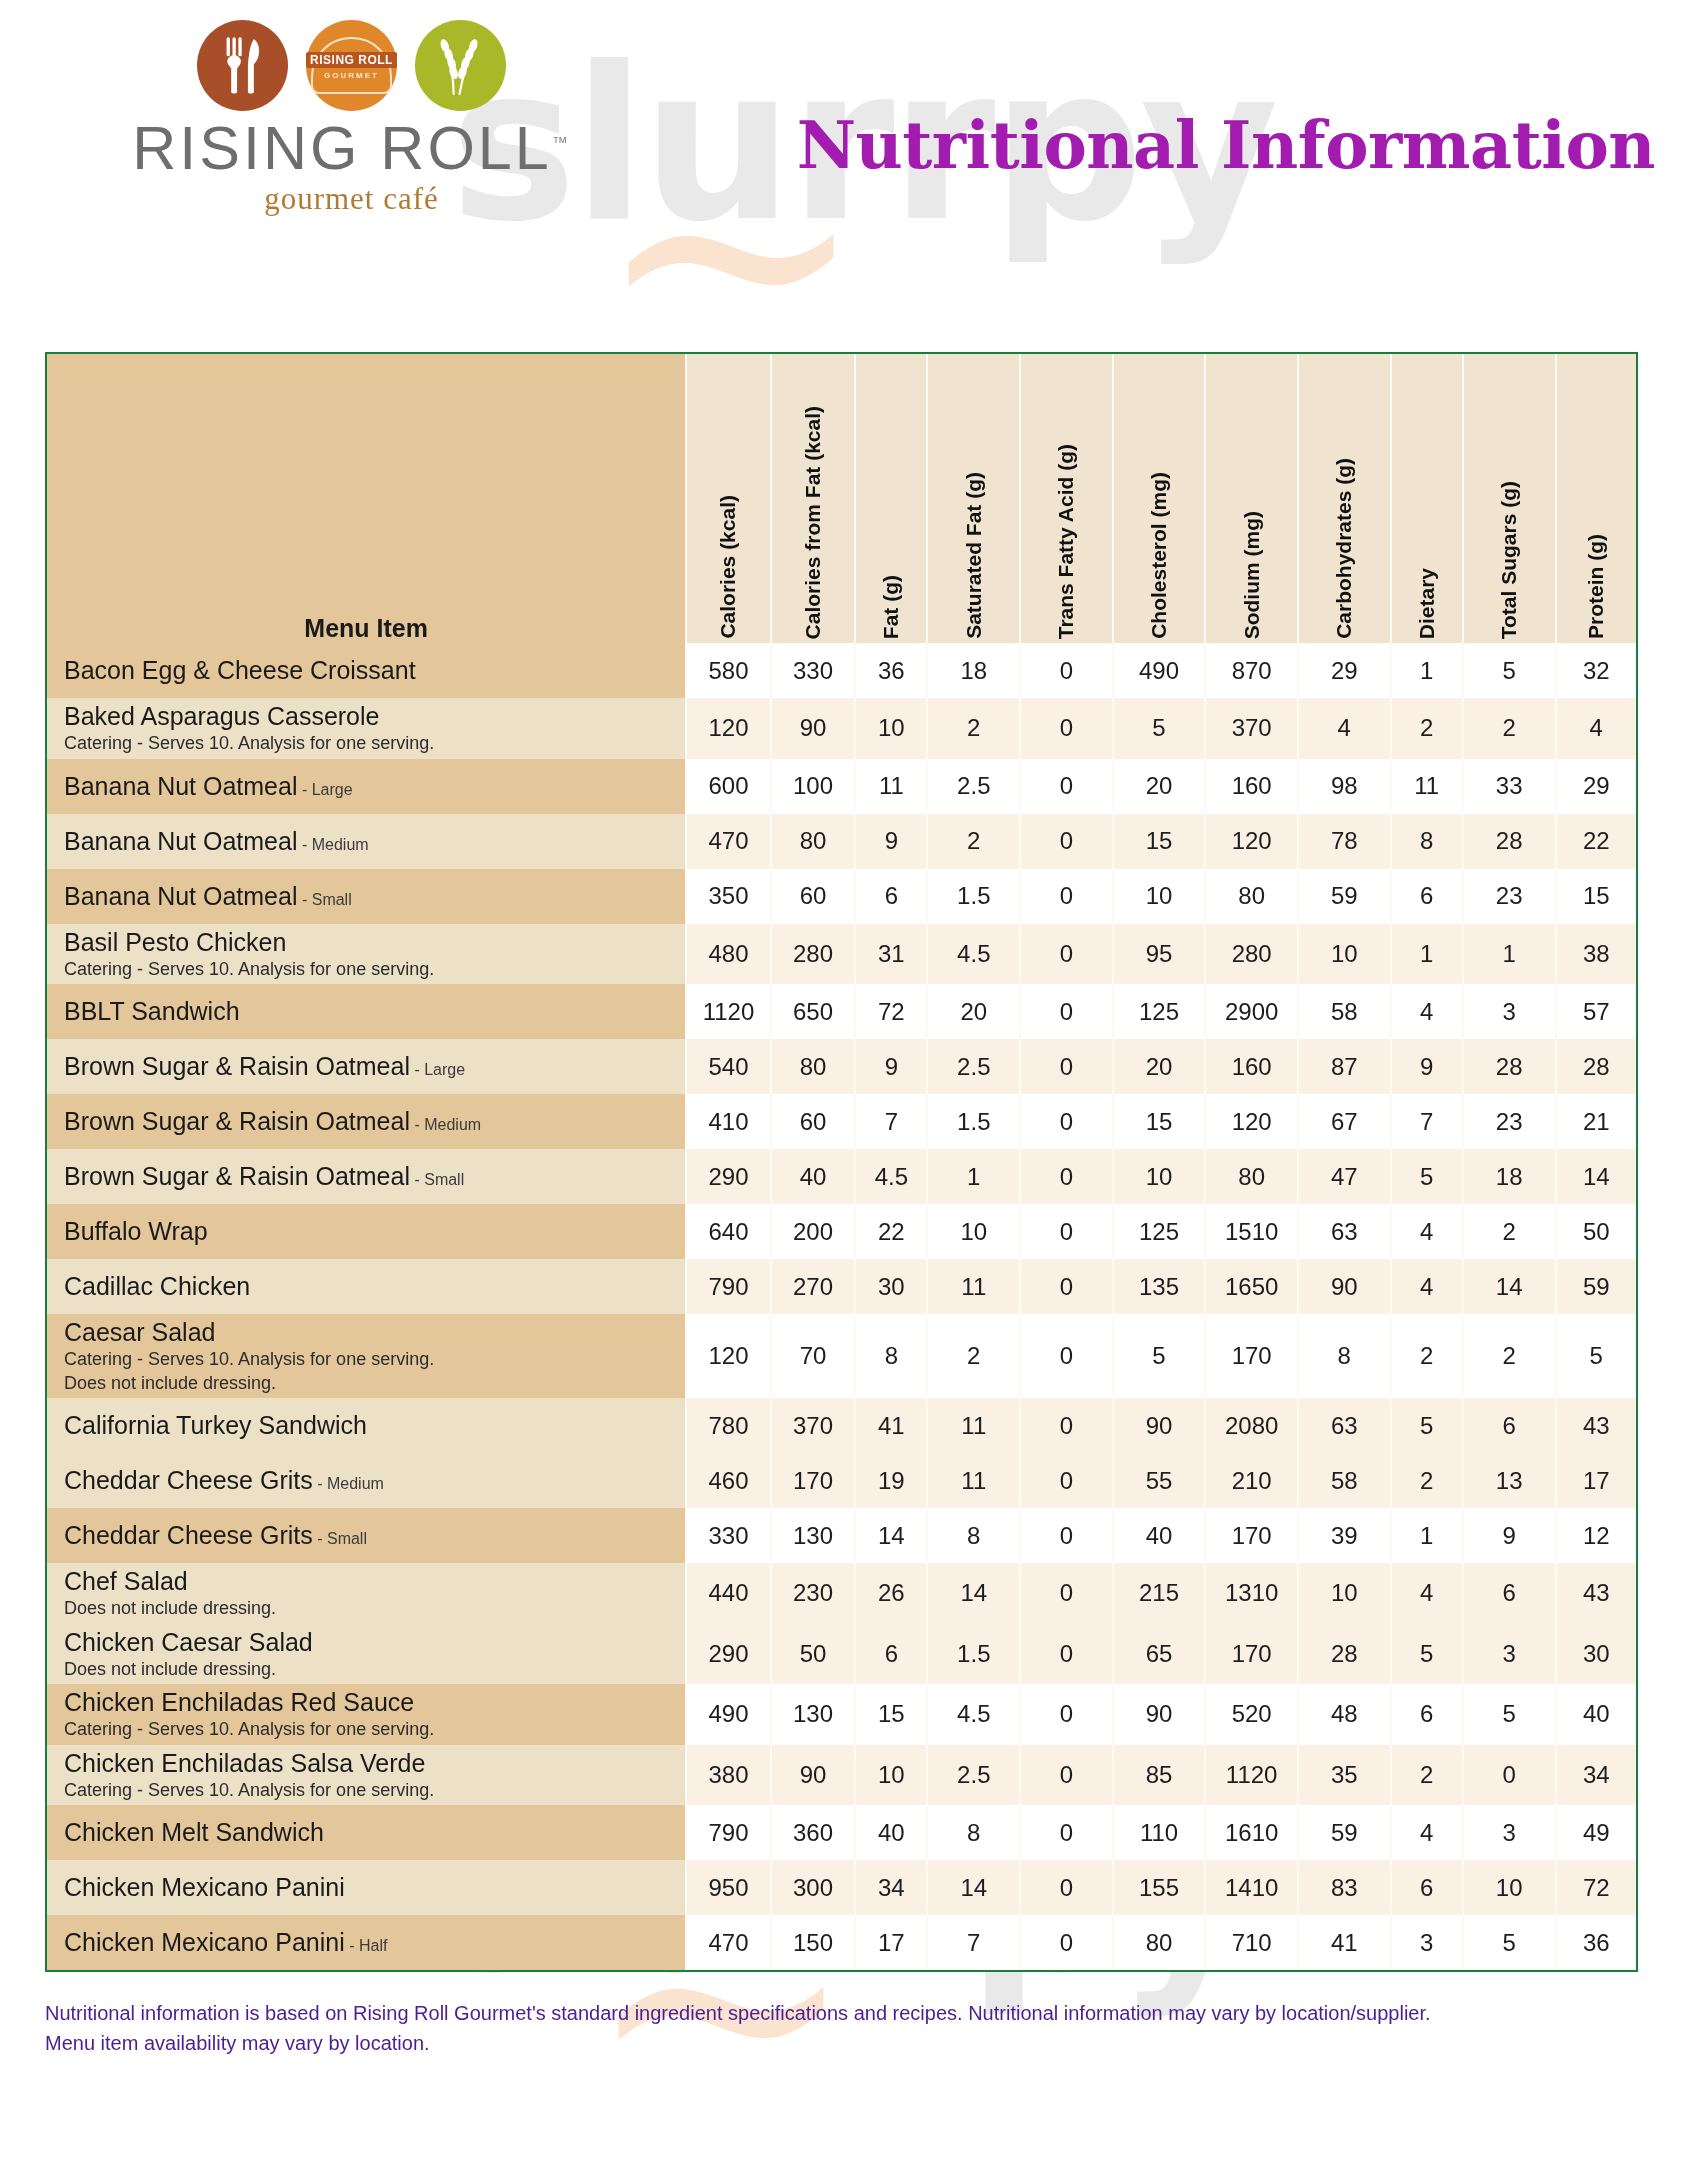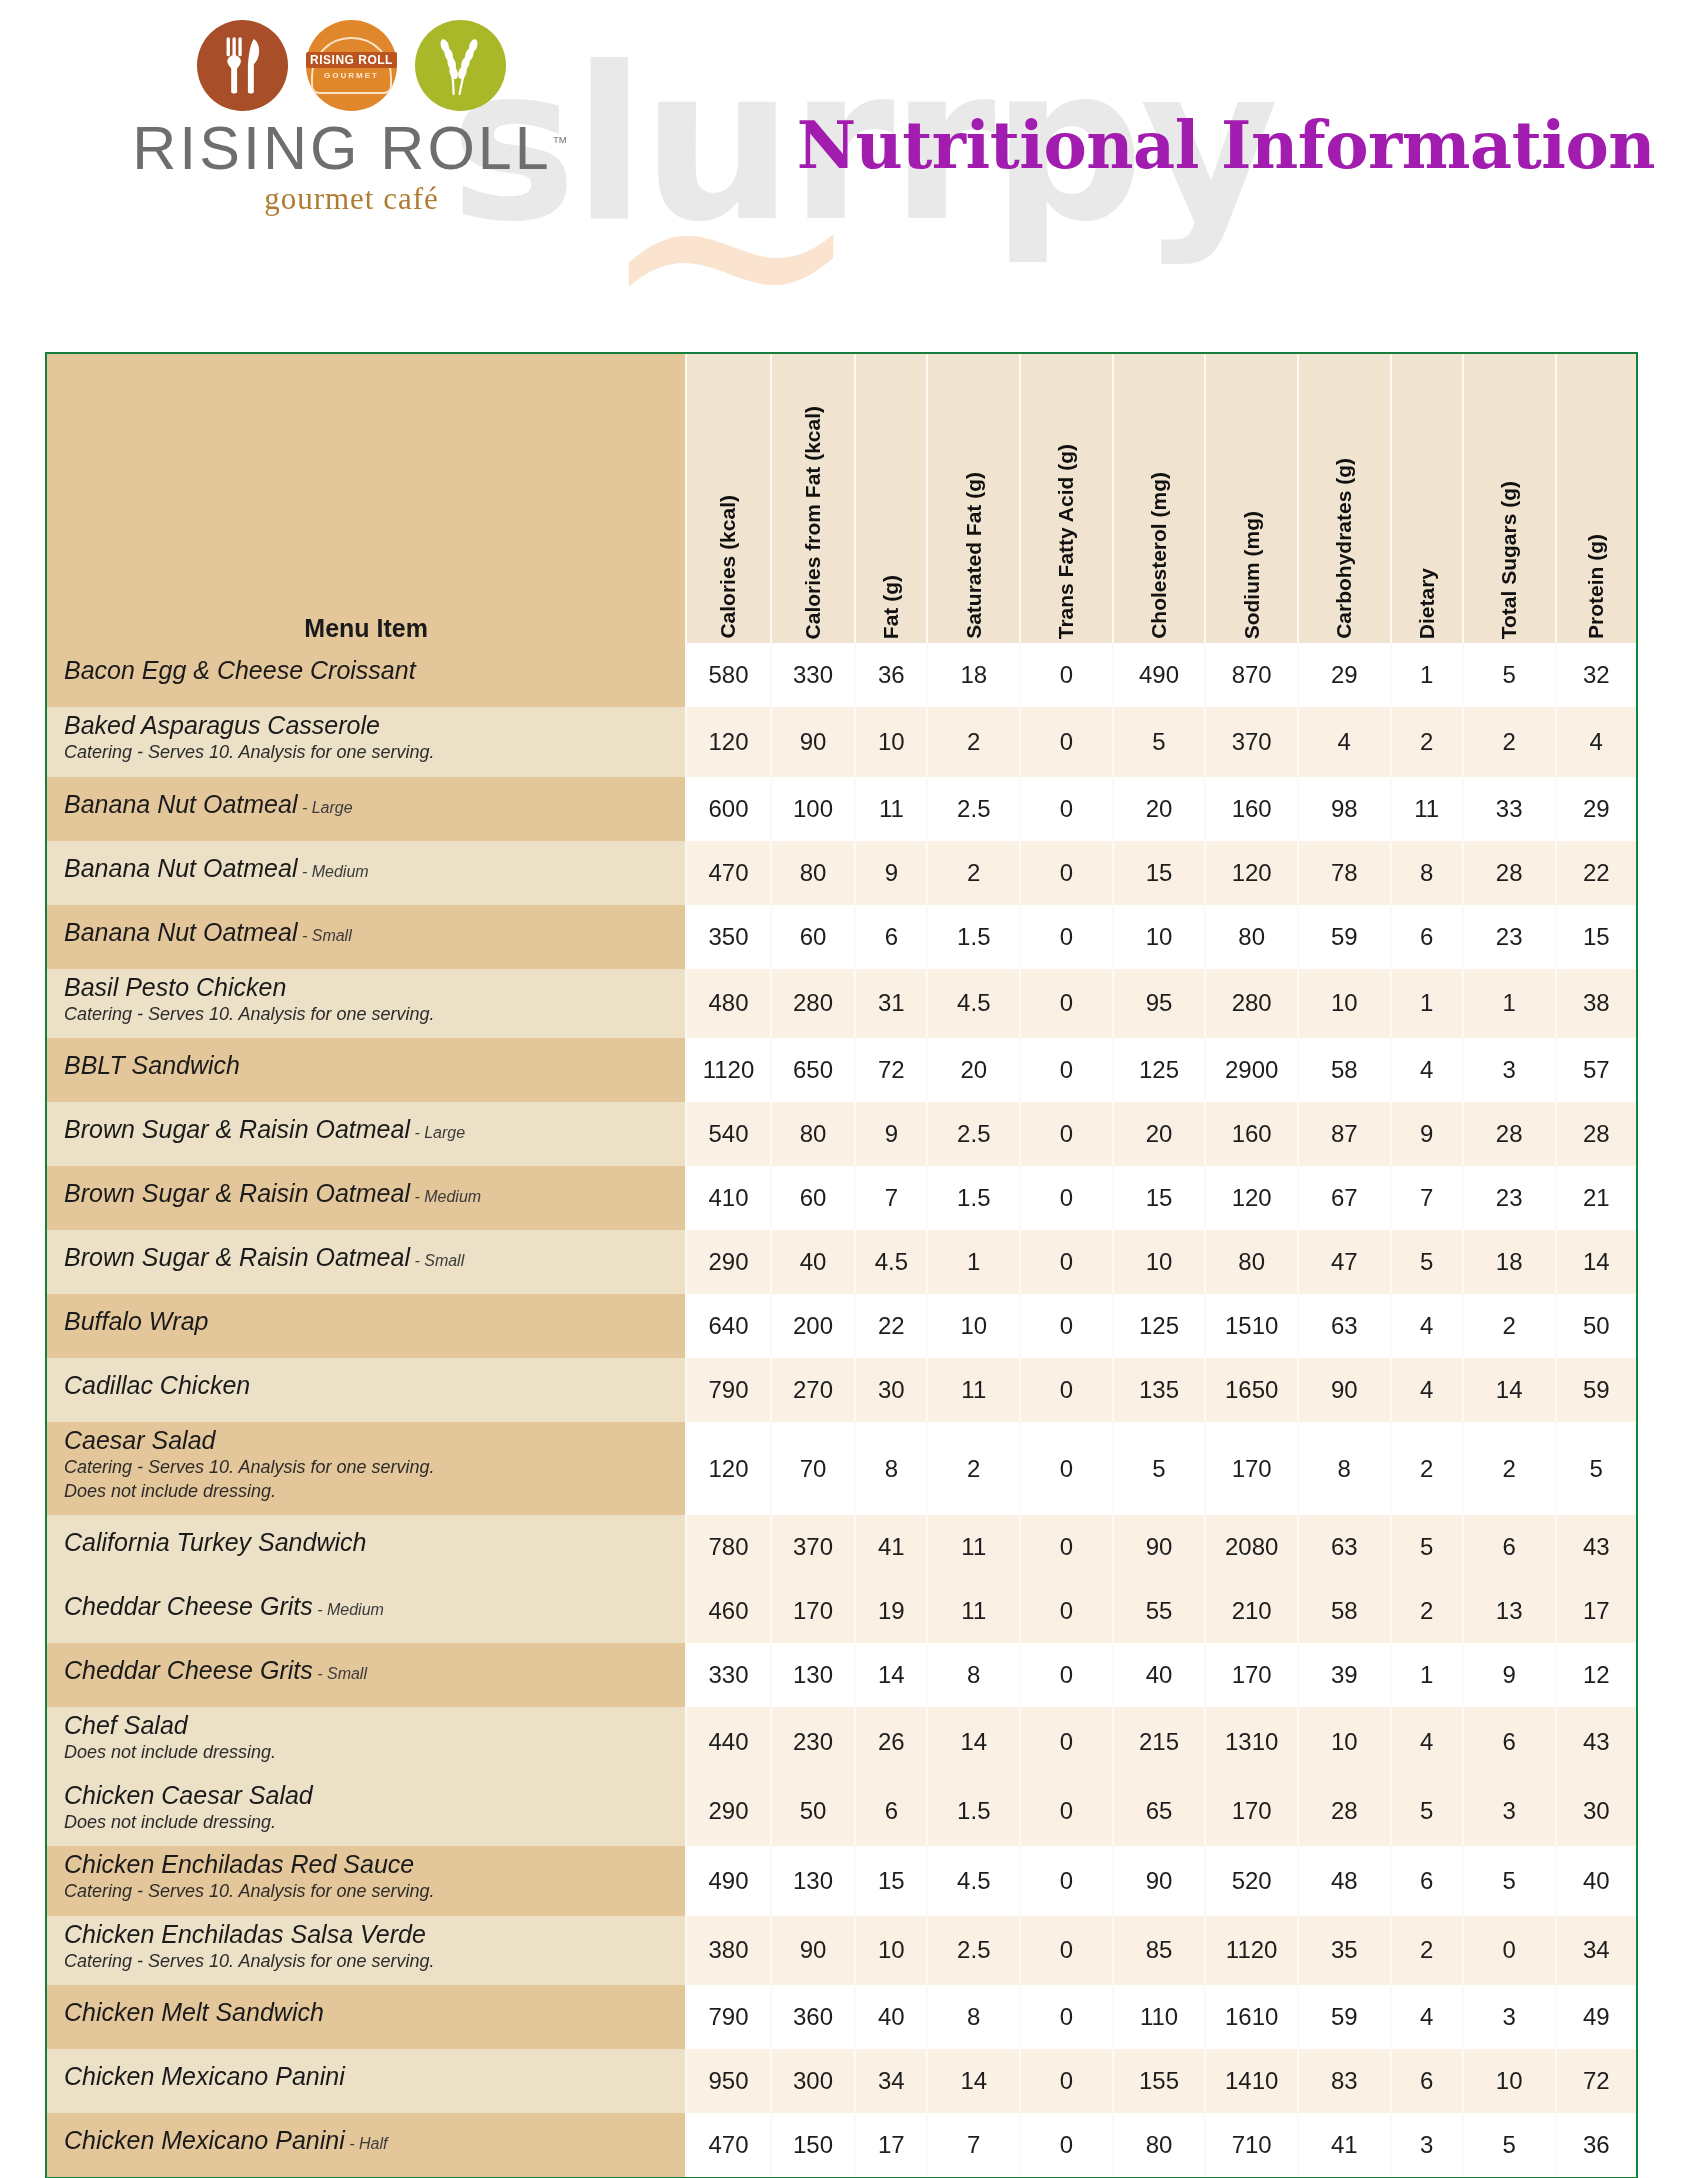--- a/index.html
+++ b/index.html
@@ -175,22 +175,21 @@
     text-align: center;
     vertical-align: middle;
     border-left: 2px solid #fdfaf4;
     height: 47px;
   }
   tbody tr td.item {
     text-align: left;
     padding-left: 17px;
     border-left: none;
     padding-top: 4px;
-    padding-bottom: 13px;
-    font-style: italic;
+    padding-bottom: 4px;
   }
   tbody tr.odd td.item { background: #e3c79b; }
   tbody tr.even td.item { background: #ece0c7; }
   tbody tr.odd td.num  { background: #ffffff; }
   tbody tr.even td.num { background: #faf0e4; }
 
   .item-name {
     font-size: 25px;
     color: #1a1a1a;
     line-height: 1.15;

